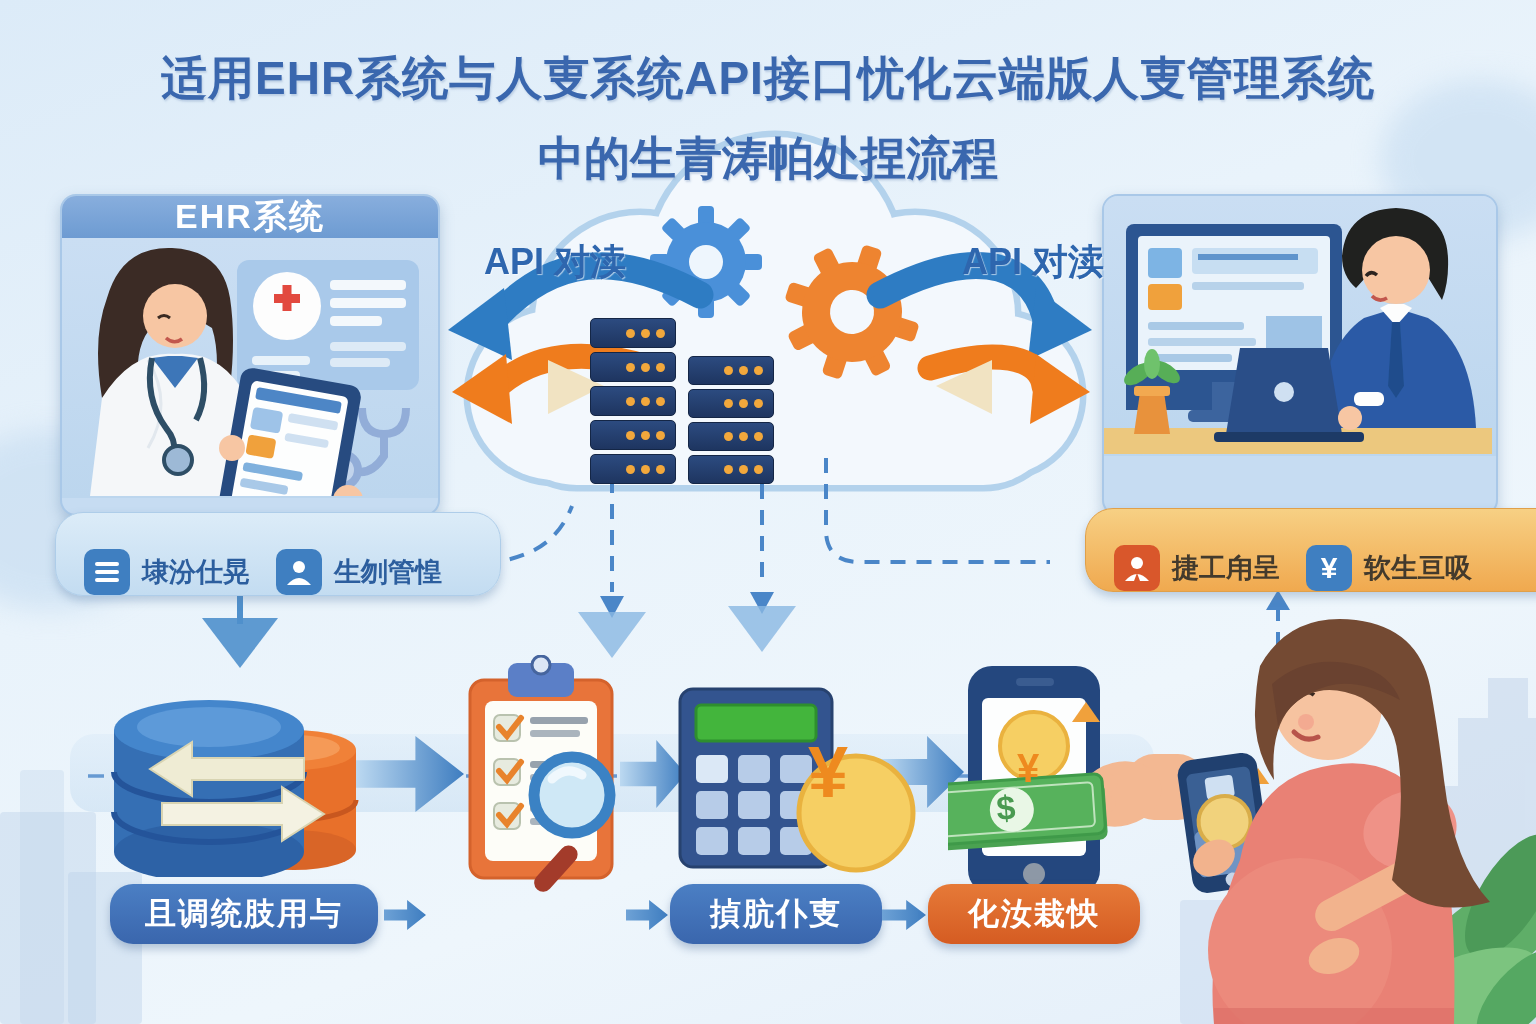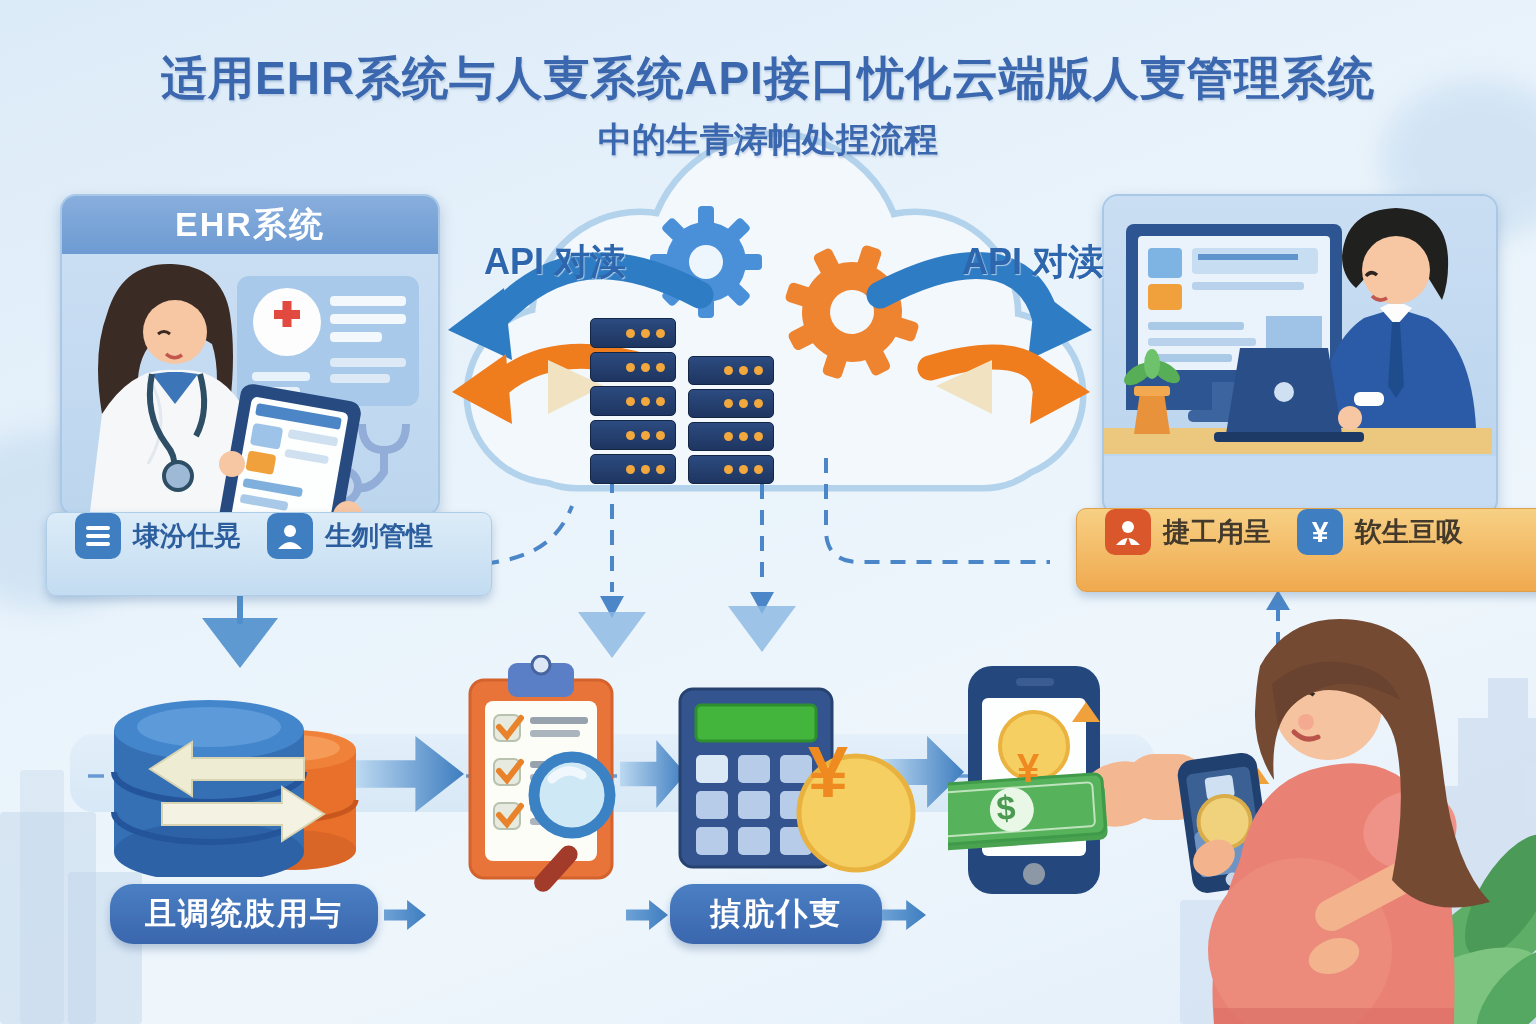--- a/index.html
+++ b/index.html
@@ -4,32 +4,32 @@
 <style>
   html,body{margin:0;padding:0;background:#e8f1fa;}
   #stage{position:relative;width:1536px;height:1024px;overflow:hidden;
     font-family:"Liberation Sans","DejaVu Sans",sans-serif;
     background:linear-gradient(160deg,#dcebf8 0%,#e9f3fb 40%,#eef6fc 70%,#e3eef9 100%);}
   .abs{position:absolute;}
   
   .title{left:0;right:0;top:48px;text-align:center;color:#3a67ae;font-weight:bold;
     text-shadow:1px 2px 2px rgba(120,150,190,.35);}
   .title .l1{font-size:46px;letter-spacing:1px;}
-  .title .l2{font-size:34px;margin-top:7px;}
+  .title .l2{font-size:46px;margin-top:18px;}
   
   .panel{border-radius:16px;box-shadow:0 6px 14px rgba(90,125,170,.35);border:2px solid #a9c8e8;overflow:hidden;background:#c6dcf2;}
-  .panel .hd{height:58px;display:flex;align-items:center;justify-content:center;
+  .panel .hd{height:42px;display:flex;align-items:center;justify-content:center;
     background:linear-gradient(#86add c,#6d9bd2);background:linear-gradient(#88aedd,#6d9bd2);
     color:#fff;font-size:34px;font-weight:bold;letter-spacing:2px;}
   .panel .bd{position:relative;width:100%;height:calc(100% - 58px);background:linear-gradient(#cadef3,#bcd6ee);}
   #panel-ehr{left:60px;top:194px;width:376px;height:318px;}
   #panel-hr{left:1102px;top:194px;width:392px;height:318px;}
   
-  .badgebar{display:flex;align-items:flex-start;gap:26px;padding:0 28px;border-radius:10px;height:82px;
-    box-shadow:0 5px 10px rgba(90,125,170,.35);}
+  .badgebar{display:flex;align-items:flex-end;gap:26px;padding:0 28px;border-radius:28px;height:82px;
+    box-shadow:0 5px 10px rgba(90,125,170,.35);margin-left:9px;}
   #badges-ehr{left:46px;top:512px;width:388px;background:linear-gradient(#dcecf8,#c3dcf1);border:1px solid #aecde9;}
   #badges-hr{left:1076px;top:508px;width:424px;background:linear-gradient(#f7d084,#f0a94f);border:1px solid #e0a04a;}
   .badge{display:flex;align-items:center;gap:12px;}
   .bicon{width:46px;height:46px;border-radius:10px;display:flex;align-items:center;justify-content:center;flex:0 0 auto;}
   .bicon.blue{background:#3f7fc1;}
   .bicon.orange{background:#d9572b;}
   .blabel{font-size:27px;font-weight:bold;color:#2c5e9e;white-space:nowrap;}
   #badges-hr .blabel{color:#433a2c;}
   .yen-glyph{color:#fff;font-size:30px;font-weight:bold;}
   .doclines i{display:block;width:24px;height:4px;background:#fff;border-radius:2px;margin:4px 0;}
@@ -490,20 +490,21 @@
   <div class="abs" style="left:1028px;top:768px;font-size:40px;font-weight:bold;color:#ee8a1f;transform:translate(-50%,-50%);">¥</div>
 
   <div class="abs tri-up" style="left:1072px;top:702px;"></div>
   <div class="abs tri-up" style="left:1244px;top:766px;transform:scale(.8);"></div>
 
   <div id="flabel1" class="abs flabel blue">且调统肢用与</div>
   <div id="chevL1" class="abs chev small"></div>
   <div id="chevL2" class="abs chev small"></div>
   <div id="flabel3" class="abs flabel blue">揁肮仆叓</div>
   <div id="chevL3" class="abs chev small"></div>
+  <div id="flabel4" class="abs flabel orange">化汝栽怏</div>
 
   <svg class="abs" style="left:1158px;top:608px;" width="378" height="416" viewBox="0 0 378 416">
     <g fill="#c2d4ea" opacity=".5">
       <rect x="300" y="110" width="78" height="306"></rect>
         <rect x="248" y="178" width="58" height="238"></rect>
         <rect x="330" y="70" width="40" height="60"></rect>
     </g>
     <g>
       <ellipse cx="330" cy="330" rx="92" ry="40" fill="#5fae68" transform="rotate(-35 330 330)"></ellipse>
       <ellipse cx="352" cy="288" rx="70" ry="30" fill="#4c9a58" transform="rotate(-58 352 288)"></ellipse>

